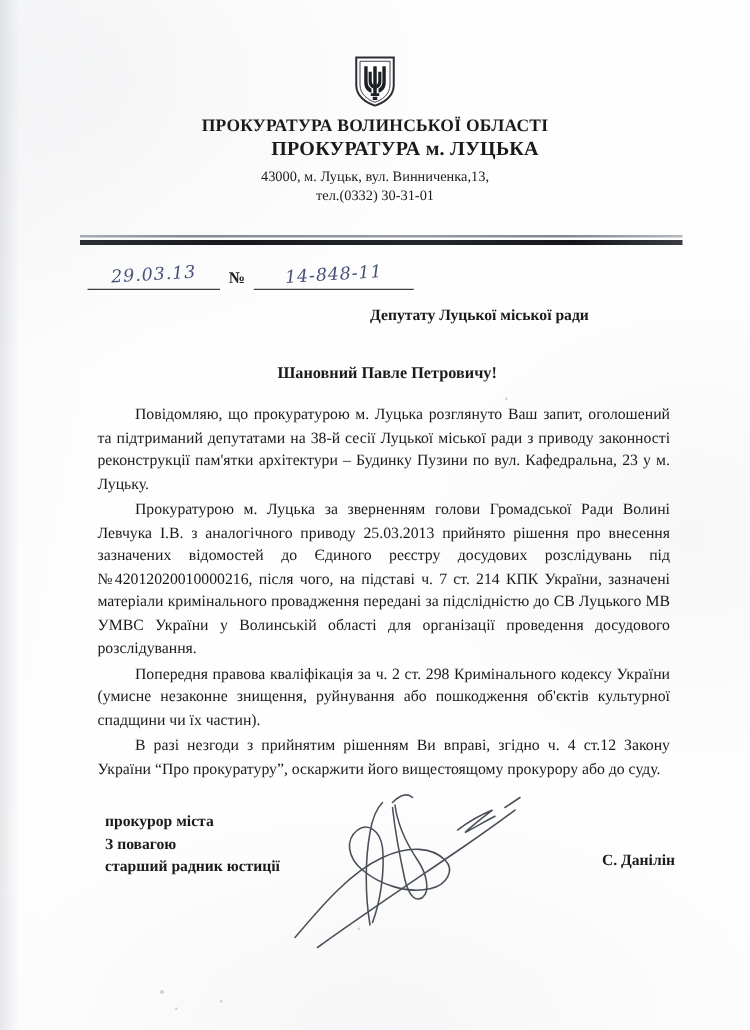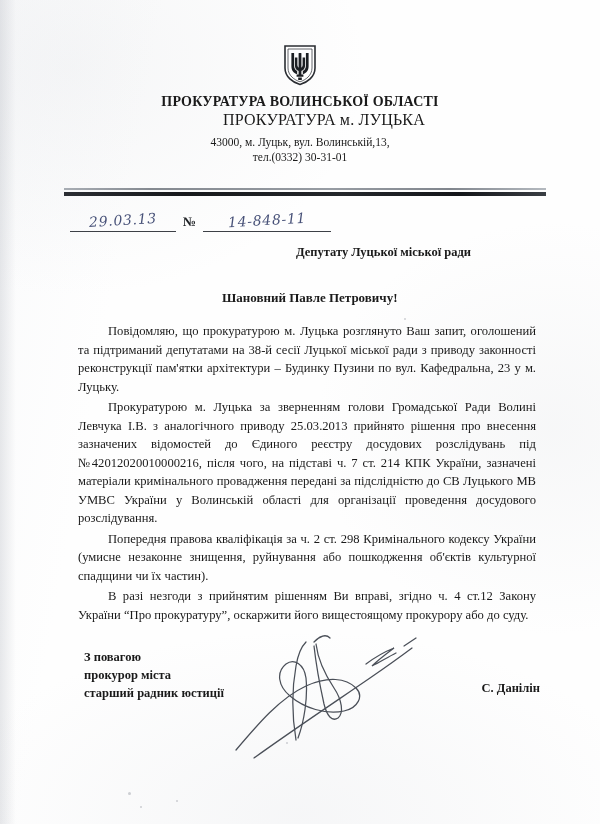--- a/index.html
+++ b/index.html
@@ -62,21 +62,21 @@
     margin-bottom: 1px;
   }
   .org-line-2 {
     font-weight: bold;
     font-size: 14px;
     letter-spacing: 0.2px;
     line-height: 1.14;
     margin-bottom: 1px;
   }
   .org-line-3 {
-    font-weight: normal;
+    font-weight: bold;
     font-size: 16px;
     letter-spacing: 0.2px;
     line-height: 1.16;
     margin-bottom: 5px;
     padding-left: 48px;
   }
   .addr-line {
     font-size: 11.5px;
     line-height: 1.32;
   }
@@ -221,21 +221,21 @@
         <path d="M22.9 9 h2.7 v13 c0 4.2-1.9 7.1-5.8 8.2 v-3.3 c1.8-0.9 3.1-2.6 3.1-5.5 Z"></path>
         <path d="M11.9 13.4 h2.5 v7.4 c0 1.6 0.6 2.5 1.6 3 v3.1 c-2.8-0.8-4.1-2.7-4.1-5.7 Z"></path>
         <path d="M19.6 13.4 h2.5 v7.8 c0 3-1.3 4.9-4.1 5.7 v-3.1 c1-0.5 1.6-1.4 1.6-3 Z"></path>
         <path d="M13.6 30.6 h6.8 v2.1 h-6.8 Z"></path>
         <path d="M15.2 33.4 h3.6 v2.6 h-3.6 Z"></path>
       </g>
     </svg>
 
     <div class="org-line-2">ПРОКУРАТУРА ВОЛИНСЬКОЇ ОБЛАСТІ</div>
     <div class="org-line-3">ПРОКУРАТУРА м. ЛУЦЬКА</div>
-    <div class="addr-line">43000, м. Луцьк, вул. Волинській,13,</div>
+    <div class="addr-line">43000, м. Луцьк, вул. Винниченка,13,</div>
     <div class="addr-line">тел.(0332) 30-31-01</div>
   </div>
 
   <div class="rules">
     <div class="rule-thin"></div>
     <div class="rule-gap"></div>
     <div class="rule-thick"></div>
   </div>
 
   <div class="refline">
@@ -255,22 +255,22 @@
   <div class="salutation">Шановний Павле Петровичу!</div>
 
   <div class="body-text">
     <p>Повідомляю, що прокуратурою м. Луцька розглянуто Ваш запит, оголошений та підтриманий депутатами на 38-й сесії Луцької міської ради з приводу законності реконструкції пам'ятки архітектури – Будинку Пузини по вул. Кафедральна, 23 у м. Луцьку.</p>
     <p>Прокуратурою м. Луцька за зверненням голови Громадської Ради Волині Левчука І.В. з аналогічного приводу 25.03.2013 прийнято рішення про внесення зазначених відомостей до Єдиного реєстру досудових розслідувань під №42012020010000216, після чого, на підставі ч. 7 ст. 214 КПК України, зазначені матеріали кримінального провадження передані за підслідністю до СВ Луцького МВ УМВС України у Волинській області для організації проведення досудового розслідування.</p>
     <p>Попередня правова кваліфікація за ч. 2 ст. 298 Кримінального кодексу України (умисне незаконне знищення, руйнування або пошкодження об'єктів культурної спадщини чи їх частин).</p>
     <p>В разі незгоди з прийнятим рішенням Ви вправі, згідно ч. 4 ст.12 Закону України “Про прокуратуру”, оскаржити його вищестоящому прокурору або до суду.</p>
   </div>
 
   <div class="sig-block">
+    <div>прокурор міста</div>
     <div>З повагою</div>
-    <div>прокурор міста</div>
     <div>старший радник юстиції</div>
   </div>
 
   <svg class="signature-mark" viewBox="0 0 200 150">
     <g fill="none" stroke="#4a4f58" stroke-width="1.25" stroke-linecap="round">
       <path d="M8 138 C 30 112, 52 86, 78 74 C 100 64, 118 66, 128 76 C 136 84, 130 96, 116 99 C 98 103, 76 96, 62 84 C 50 74, 48 60, 58 52 C 66 46, 76 52, 78 66 C 80 86, 76 110, 70 126"></path>
       <path d="M68 128 C 64 104, 64 76, 68 54 C 70 42, 74 34, 78 30"></path>
       <path d="M86 34 C 88 52, 92 74, 96 92 C 99 104, 104 110, 110 106 C 116 101, 114 88, 106 76 C 98 64, 90 48, 88 32"></path>
       <path d="M86 30 C 92 24, 98 22, 102 26"></path>
       <path d="M26 146 C 62 120, 104 92, 142 66 C 158 55, 172 45, 184 36"></path>

